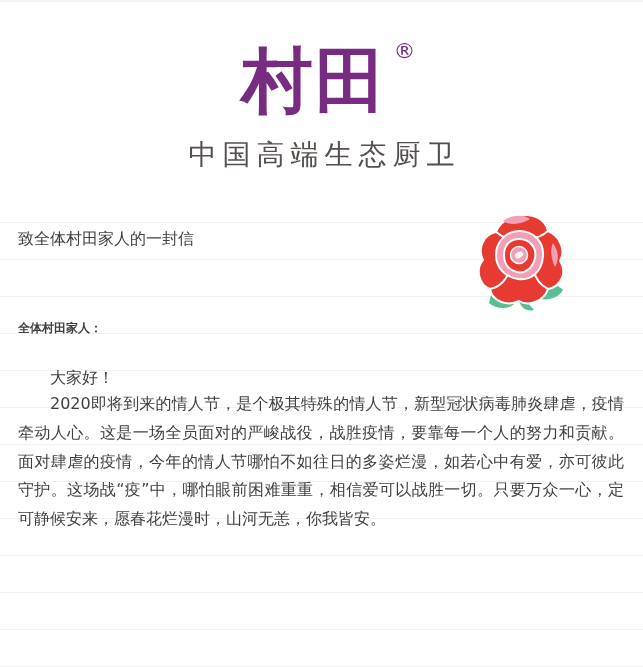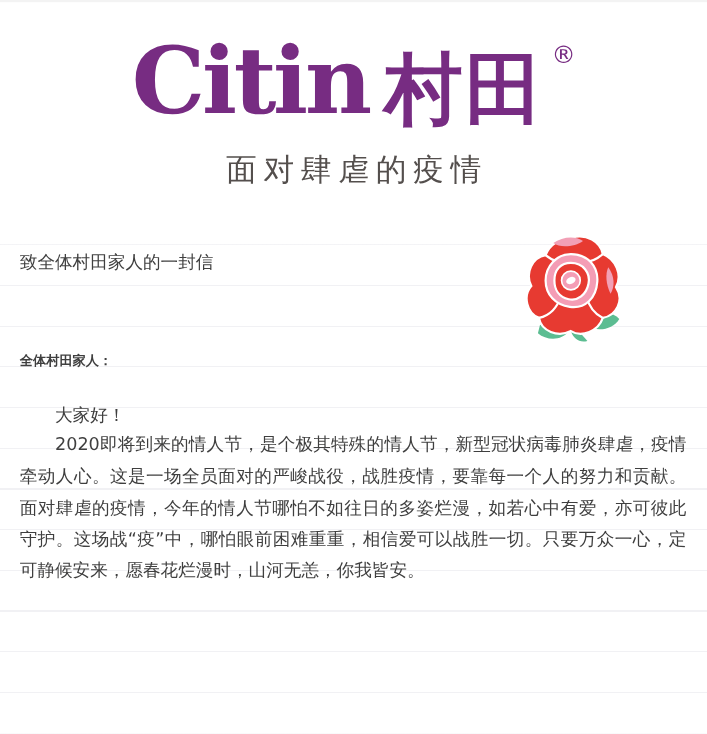--- a/index.html
+++ b/index.html
@@ -131,25 +131,24 @@
   .para-2 { top: 562px; line-height: 26px; }
 </style>
 </head>
 <body>
 
 <div class="page">
   <div class="top-border"></div>
 
   <div class="brand-header">
     <div class="logo-row">
-      <span class="logo-latin">Citin</span>
       <span class="logo-cjk">村田</span>
       <span class="registered-mark">®</span>
     </div>
-    <div class="brand-tagline">面对肆虐的疫情</div>
+    <div class="brand-tagline">中国高端生态厨卫</div>
   </div>
 
   <div class="ruled-lines"></div>
 
   <div class="letter-title">致全体村田家人的一封信</div>
 
   <svg class="rose" viewBox="0 0 88 98" xmlns="http://www.w3.org/2000/svg">
 
     <g>
       <path d="M56 78 C68 70 80 70 86 77 C80 87 66 89 56 83 Z" fill="#5CBD92"></path>

